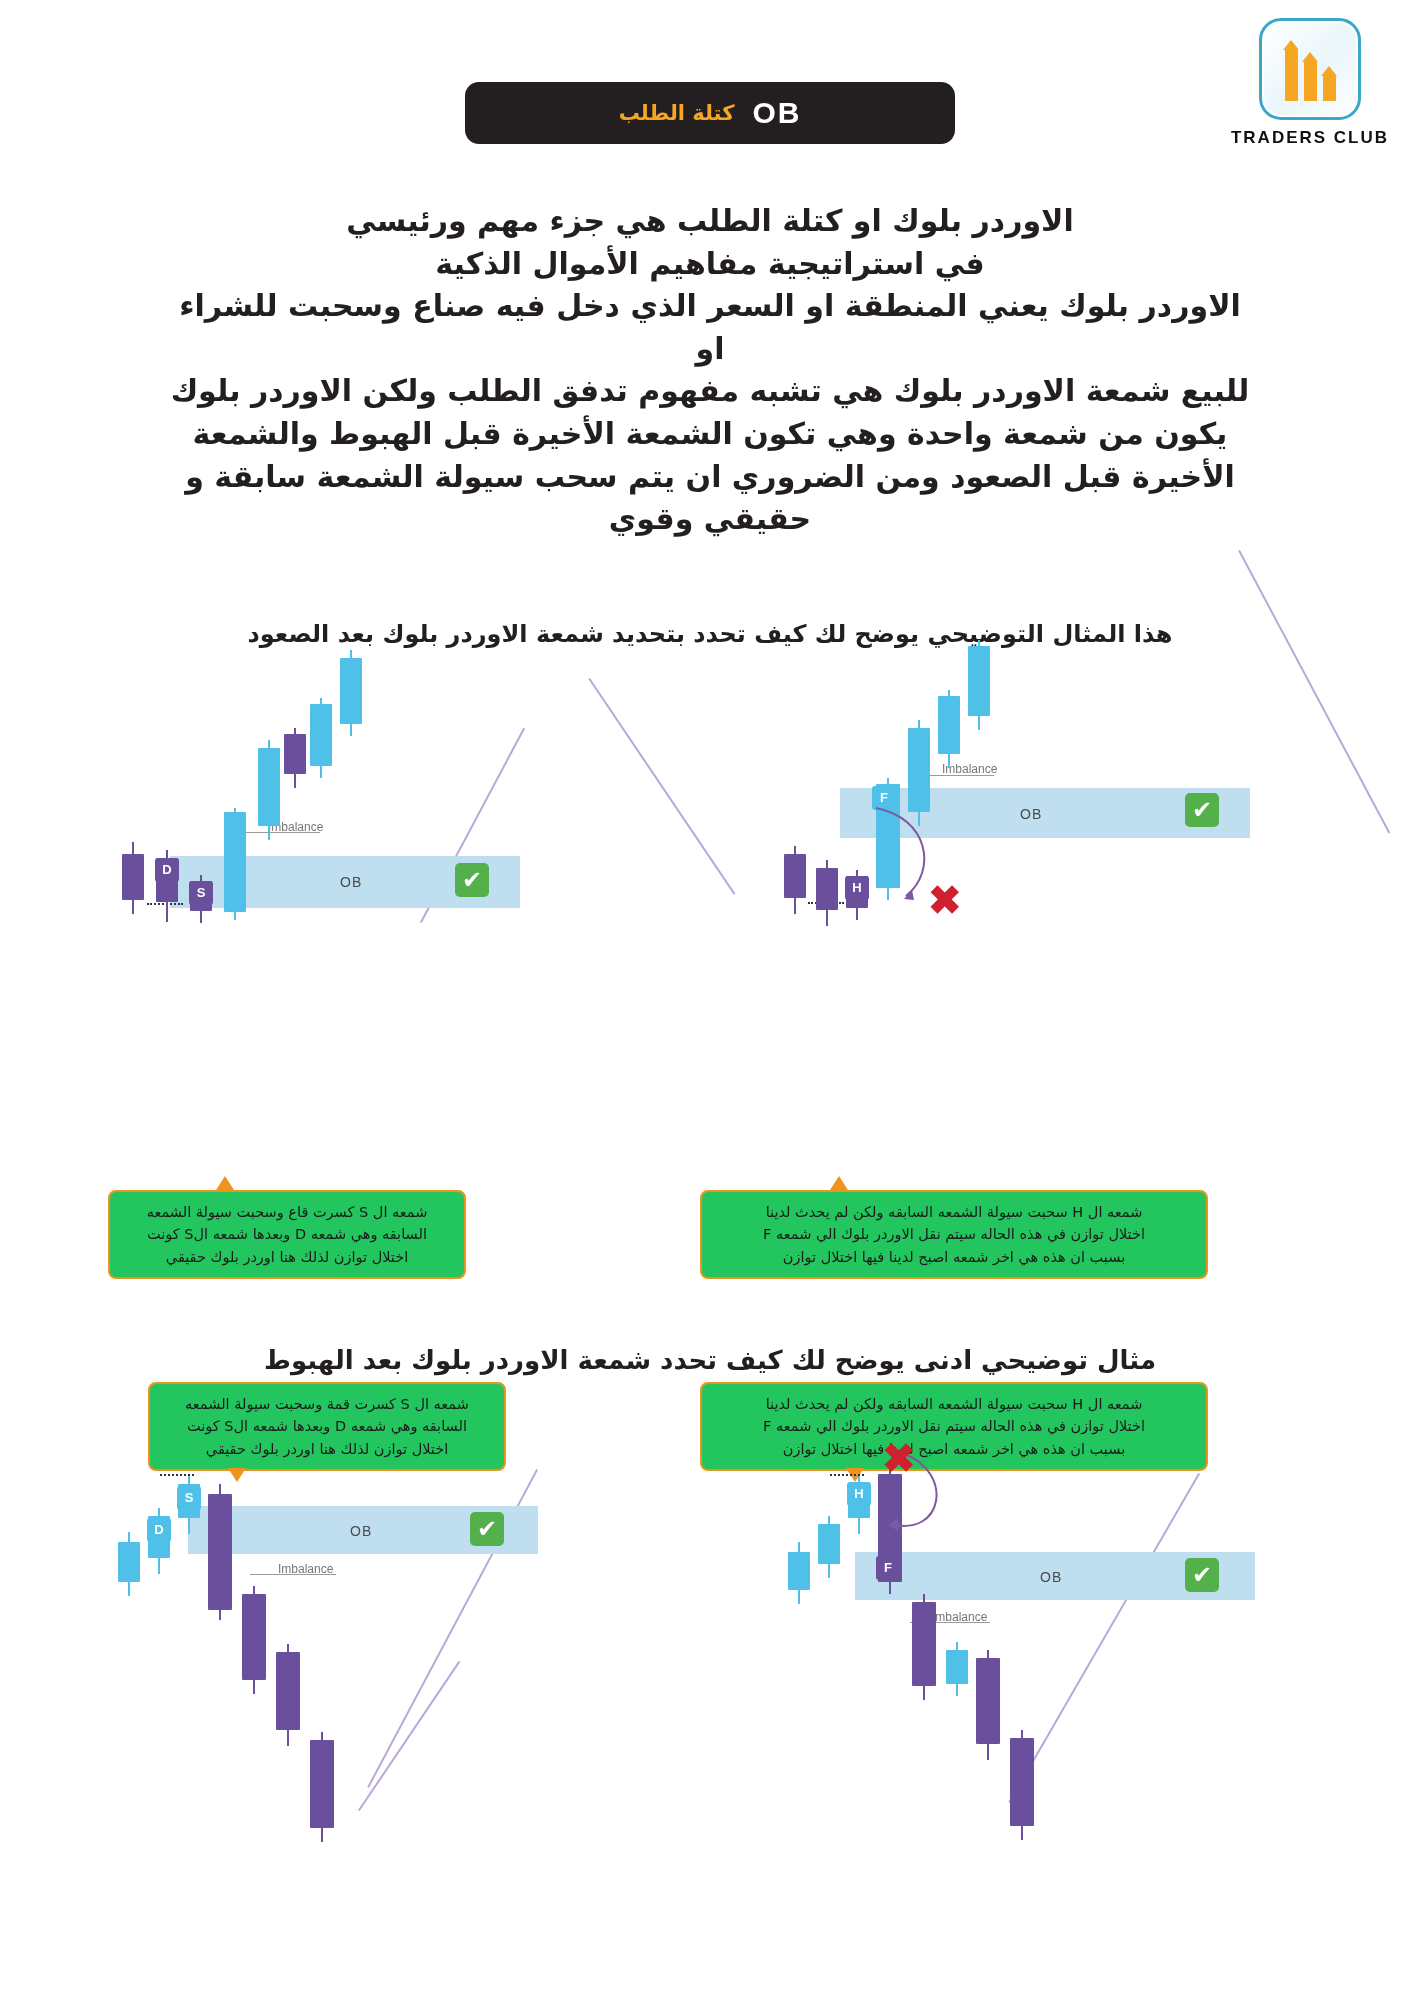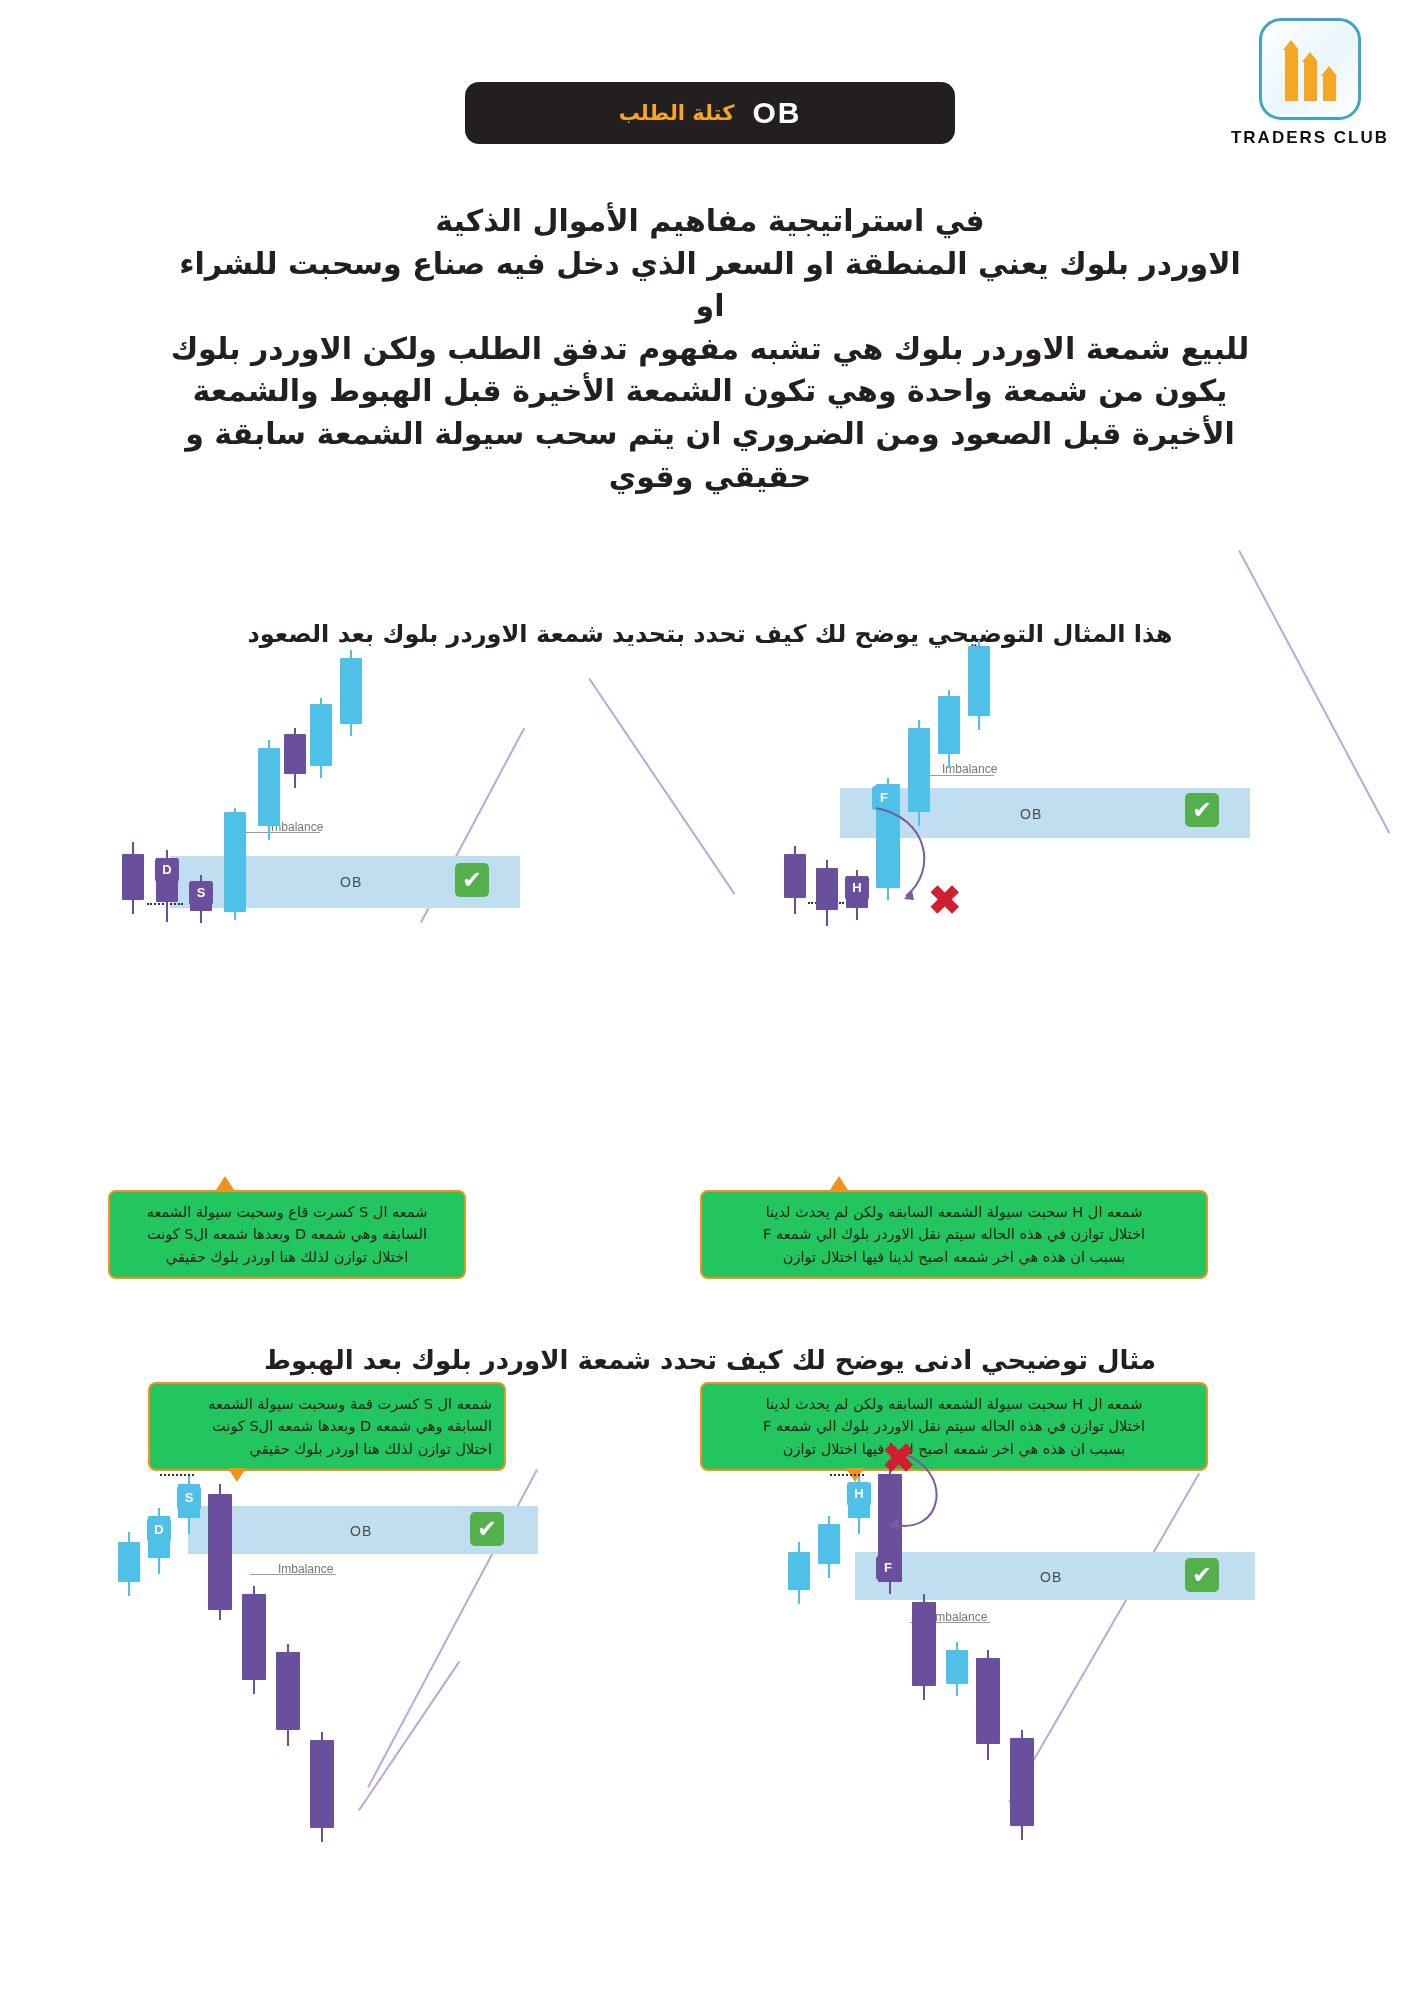--- a/index.html
+++ b/index.html
@@ -118,20 +118,21 @@
     </div>
     <div class="logo-text">TRADERS CLUB</div>
   </div>
 
   <div class="title-pill">
     <span class="t-en">OB</span>
     <span class="t-ar">كتلة الطلب</span>
   </div>
 
   <div class="intro">
+    <div>الاوردر بلوك او كتلة الطلب هي جزء مهم ورئيسي</div>
     <div>في استراتيجية مفاهيم الأموال الذكية</div>
     <div>الاوردر بلوك يعني المنطقة او السعر الذي دخل فيه صناع وسحبت للشراء او</div>
     <div>للبيع شمعة الاوردر بلوك هي تشبه مفهوم تدفق الطلب ولكن الاوردر بلوك</div>
     <div>يكون من شمعة واحدة وهي تكون الشمعة الأخيرة قبل الهبوط والشمعة</div>
     <div>الأخيرة قبل الصعود ومن الضروري ان يتم سحب سيولة  الشمعة سابقة و</div>
     <div>حقيقي وقوي</div>
   </div>
 
   <div class="example-line">هذا المثال التوضيحي يوضح لك كيف تحدد بتحديد شمعة الاوردر بلوك بعد الصعود</div>
 
@@ -249,21 +250,21 @@
 
   <div class="arrow-up" style="top:1176px;left:830px;"></div>
   <div class="callout" style="top:1190px;left:700px;width:480px;">
     <span class="ln">شمعه ال H سحبت سيولة الشمعه السابقه ولكن لم يحدث لدينا</span>
     <span class="ln">اختلال توازن في هذه الحاله سيتم نقل الاوردر بلوك الي شمعه F</span>
     <span class="ln">بسبب ان هذه هي اخر شمعه اصبح لدينا فيها اختلال توازن</span>
   </div>
 
   <div class="example-line2">مثال توضيحي ادنى يوضح لك كيف تحدد شمعة الاوردر بلوك بعد الهبوط</div>
 
-  <div class="callout" style="top:1382px;left:148px;width:330px;text-align:right;">
+  <div class="callout" style="top:1382px;left:148px;width:330px;">
     <span class="ln">شمعه ال S كسرت قمة وسحبت سيولة الشمعه</span>
     <span class="ln">السابقه وهي شمعه D وبعدها شمعه الS كونت</span>
     <span class="ln">اختلال توازن لذلك هنا اوردر بلوك حقيقي</span>
   </div>
   <div class="arrow-dn" style="top:1468px;left:228px;"></div>
 
   <div class="callout" style="top:1382px;left:700px;width:480px;">
     <span class="ln">شمعه ال H سحبت سيولة الشمعه السابقه ولكن لم يحدث لدينا</span>
     <span class="ln">اختلال توازن في هذه الحاله سيتم نقل الاوردر بلوك الي شمعه F</span>
     <span class="ln">بسبب ان هذه هي اخر شمعه اصبح لدينا فيها اختلال توازن</span>

